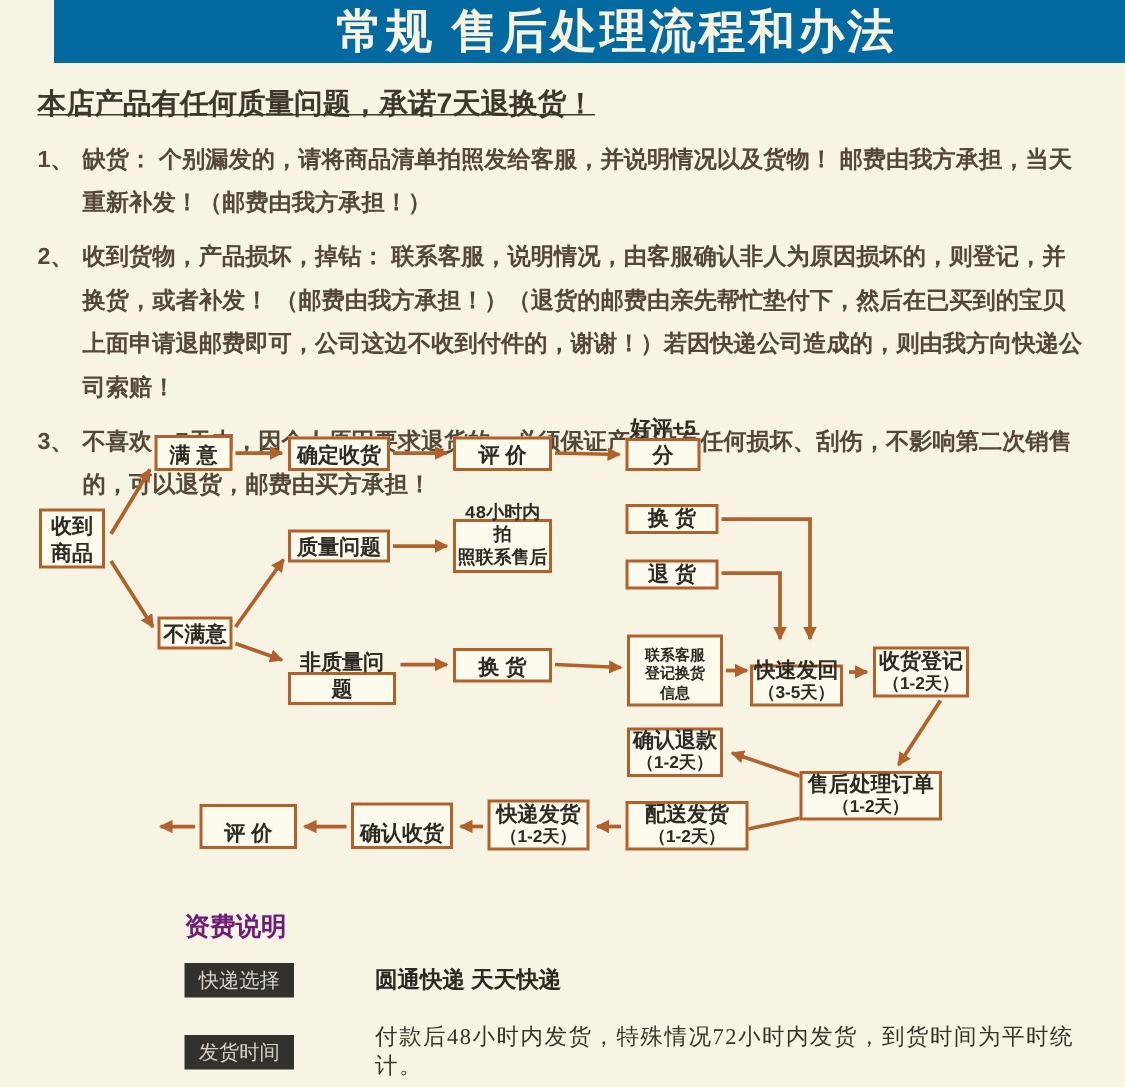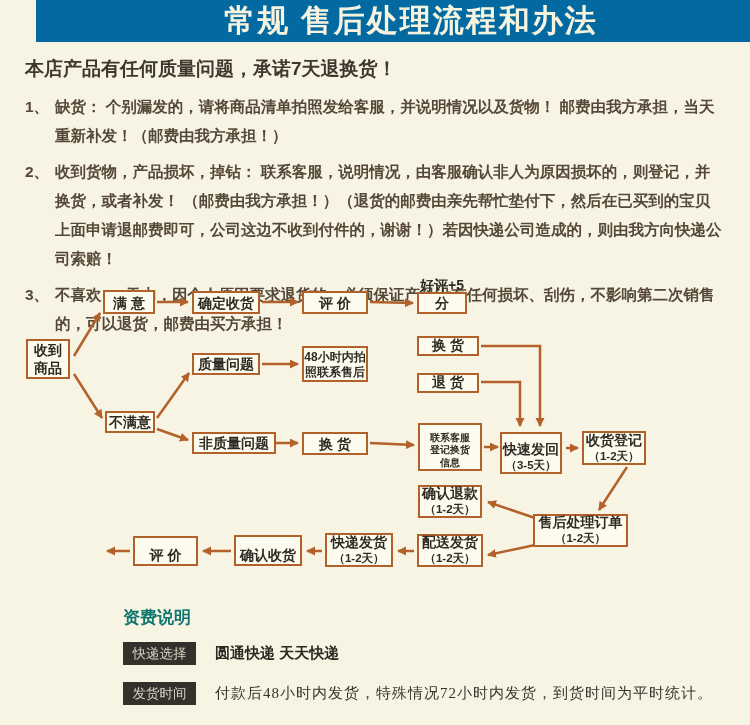--- a/index.html
+++ b/index.html
@@ -14,39 +14,39 @@
   .hdr {
     position:absolute; top:0; left:0; width:750px; height:42px;
     background:#0369a1; text-align:center;margin-left:36px;
   }
   .hdr h1 {
     font-size:31px; font-weight:bold; color:#f7f3df;
     line-height:42px; letter-spacing:2px;
   }
   
   .policy { position:absolute; top:52px; left:0; width:750px; padding:4px 26px 0 25px; }
-  .intro { font-size:19px; font-weight:bold; color:#3e372d; margin-bottom:10px; }
+  .intro { font-size:19px; font-weight:bold; color:#3e372d; margin-bottom:10px;text-decoration:underline; }
   .pitem { display:flex; font-size:15.5px; line-height:29px; font-weight:bold; color:#564838; margin-bottom:7px; }
   .pitem .num { flex:0 0 30px; }
   .pitem .txt { flex:1; }
   
   .flow { position:absolute; top:276px; left:0; width:750px; height:326px; }
   .flow svg { position:absolute; top:0; left:0; }
   .node {
     position:absolute; background:#fdfaee; border:2px solid #b2612b;
     display:flex; flex-direction:column; align-items:center; justify-content:flex-end;
     text-align:center; color:#2e2b25;
   }
   .node .lbl { font-size:14px; font-weight:bold; white-space:pre-line; line-height:1.25; }
   .node .sub { font-size:11.5px; font-weight:bold; line-height:1.1; margin-top:1px; }
-  .node .small { font-size:12px; font-family:Liberation Sans, sans-serif; }
+  .node .small { font-size:12px; font-family:Liberation Mono, monospace; }
   
   .fees { position:absolute; top:606px; left:123px; width:600px; }
-  .fees h2 { font-size:17px; font-weight:bold; color:#0f766e; margin-bottom:13px; }
-  .feerow { display:flex; align-items:center; margin-bottom:17px; }
+  .fees h2 { font-size:17px; font-weight:bold; color:#701a75; margin-bottom:13px; }
+  .feerow { display:flex; align-items:center; margin-bottom:17px;gap:35px; }
   .badge {
     flex:0 0 73px; height:23px; background:#33312c; color:#d6d2c3;
     font-size:13.5px; text-align:center; line-height:23px;
   }
   .feeval { margin-left:19px; font-size:15px; font-weight:bold; color:#2c2922; }
   .feeval.serif { font-family:"Liberation Serif","DejaVu Serif",serif; font-weight:normal; color:#38342c; letter-spacing:1px; }
 </style>
 </head>
 <body>
 
@@ -125,58 +125,58 @@
         <span class="lbl">质量问题</span>
       </div>
     <div class="node" style="left:302px;top:70px;width:66px;height:36px">
         <span class="lbl small">48小时内拍
 照联系售后</span>
       </div>
 
     <div class="node" style="left:105px;top:135px;width:50px;height:22px">
         <span class="lbl">不满意</span>
       </div>
-    <div class="node" style="left:192px;top:156px;width:84px;height:22px">
+    <div class="node" style="left:192px;top:172px;width:72px;height:22px">
         <span class="lbl">非质量问题</span>
       </div>
     <div class="node" style="left:302px;top:156px;width:66px;height:23px">
         <span class="lbl">换 货</span>
       </div>
 
     <div class="node" style="left:417px;top:60px;width:62px;height:20px">
         <span class="lbl">换 货</span>
       </div>
     <div class="node" style="left:417px;top:97px;width:62px;height:20px">
         <span class="lbl">退 货</span>
       </div>
 
     <div class="node" style="left:418px;top:147px;width:64px;height:48px">
         <span class="lbl" style="font-size:10px">联系客服
 登记换货
 信息</span>
       </div>
-    <div class="node" style="left:500px;top:156px;width:62px;height:42px">
+    <div class="node" style="left:500px;top:167px;width:62px;height:28px">
         <span class="lbl">快速发回</span>
         <span class="sub">（3-5天）</span>
       </div>
     <div class="node" style="left:582px;top:155px;width:64px;height:34px">
         <span class="lbl">收货登记</span>
         <span class="sub">（1-2天）</span>
       </div>
 
     <div class="node" style="left:418px;top:209px;width:64px;height:33px">
         <span class="lbl">确认退款</span>
         <span class="sub">（1-2天）</span>
       </div>
     <div class="node" style="left:533px;top:238px;width:95px;height:33px">
         <span class="lbl">售后处理订单</span>
         <span class="sub">（1-2天）</span>
       </div>
 
-    <div class="node" style="left:417px;top:258px;width:66px;height:33px">
+    <div class="node" style="left:417px;top:258px;width:82px;height:33px">
         <span class="lbl">配送发货</span>
         <span class="sub">（1-2天）</span>
       </div>
     <div class="node" style="left:325px;top:257px;width:68px;height:34px">
         <span class="lbl">快递发货</span>
         <span class="sub">（1-2天）</span>
       </div>
     <div class="node" style="left:234px;top:259px;width:68px;height:31px">
         <span class="lbl">确认收货</span>
       </div>

